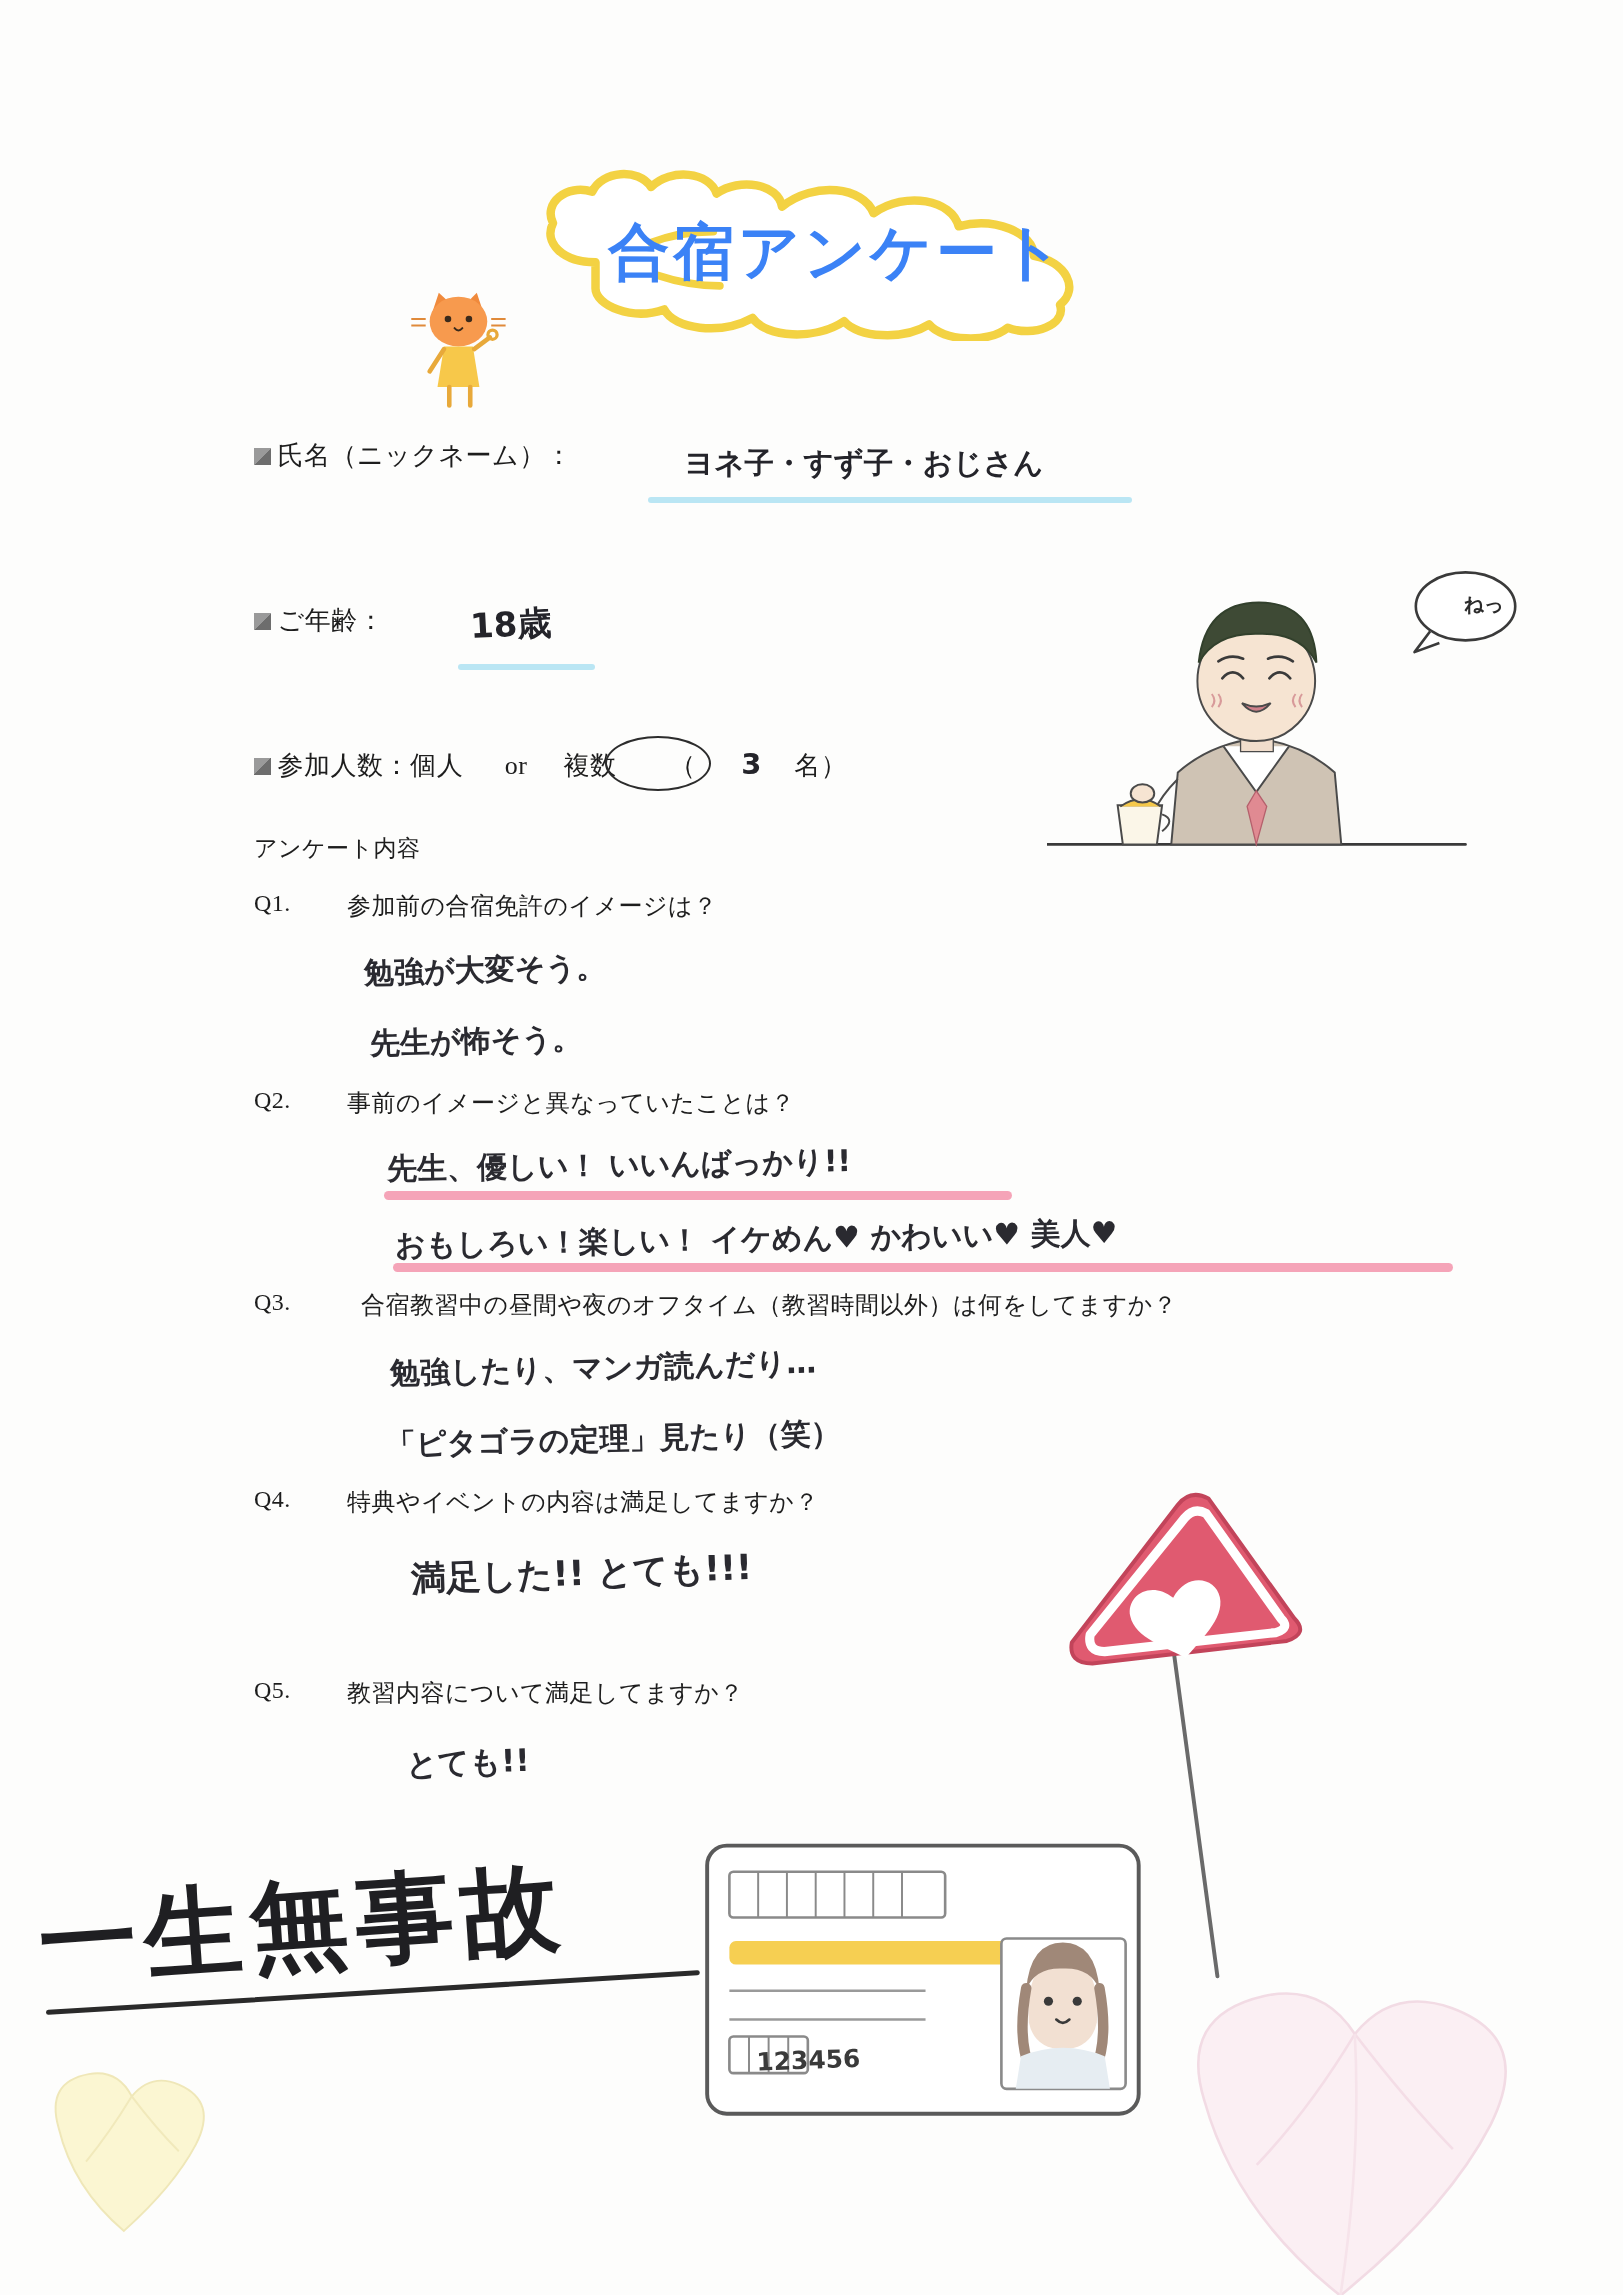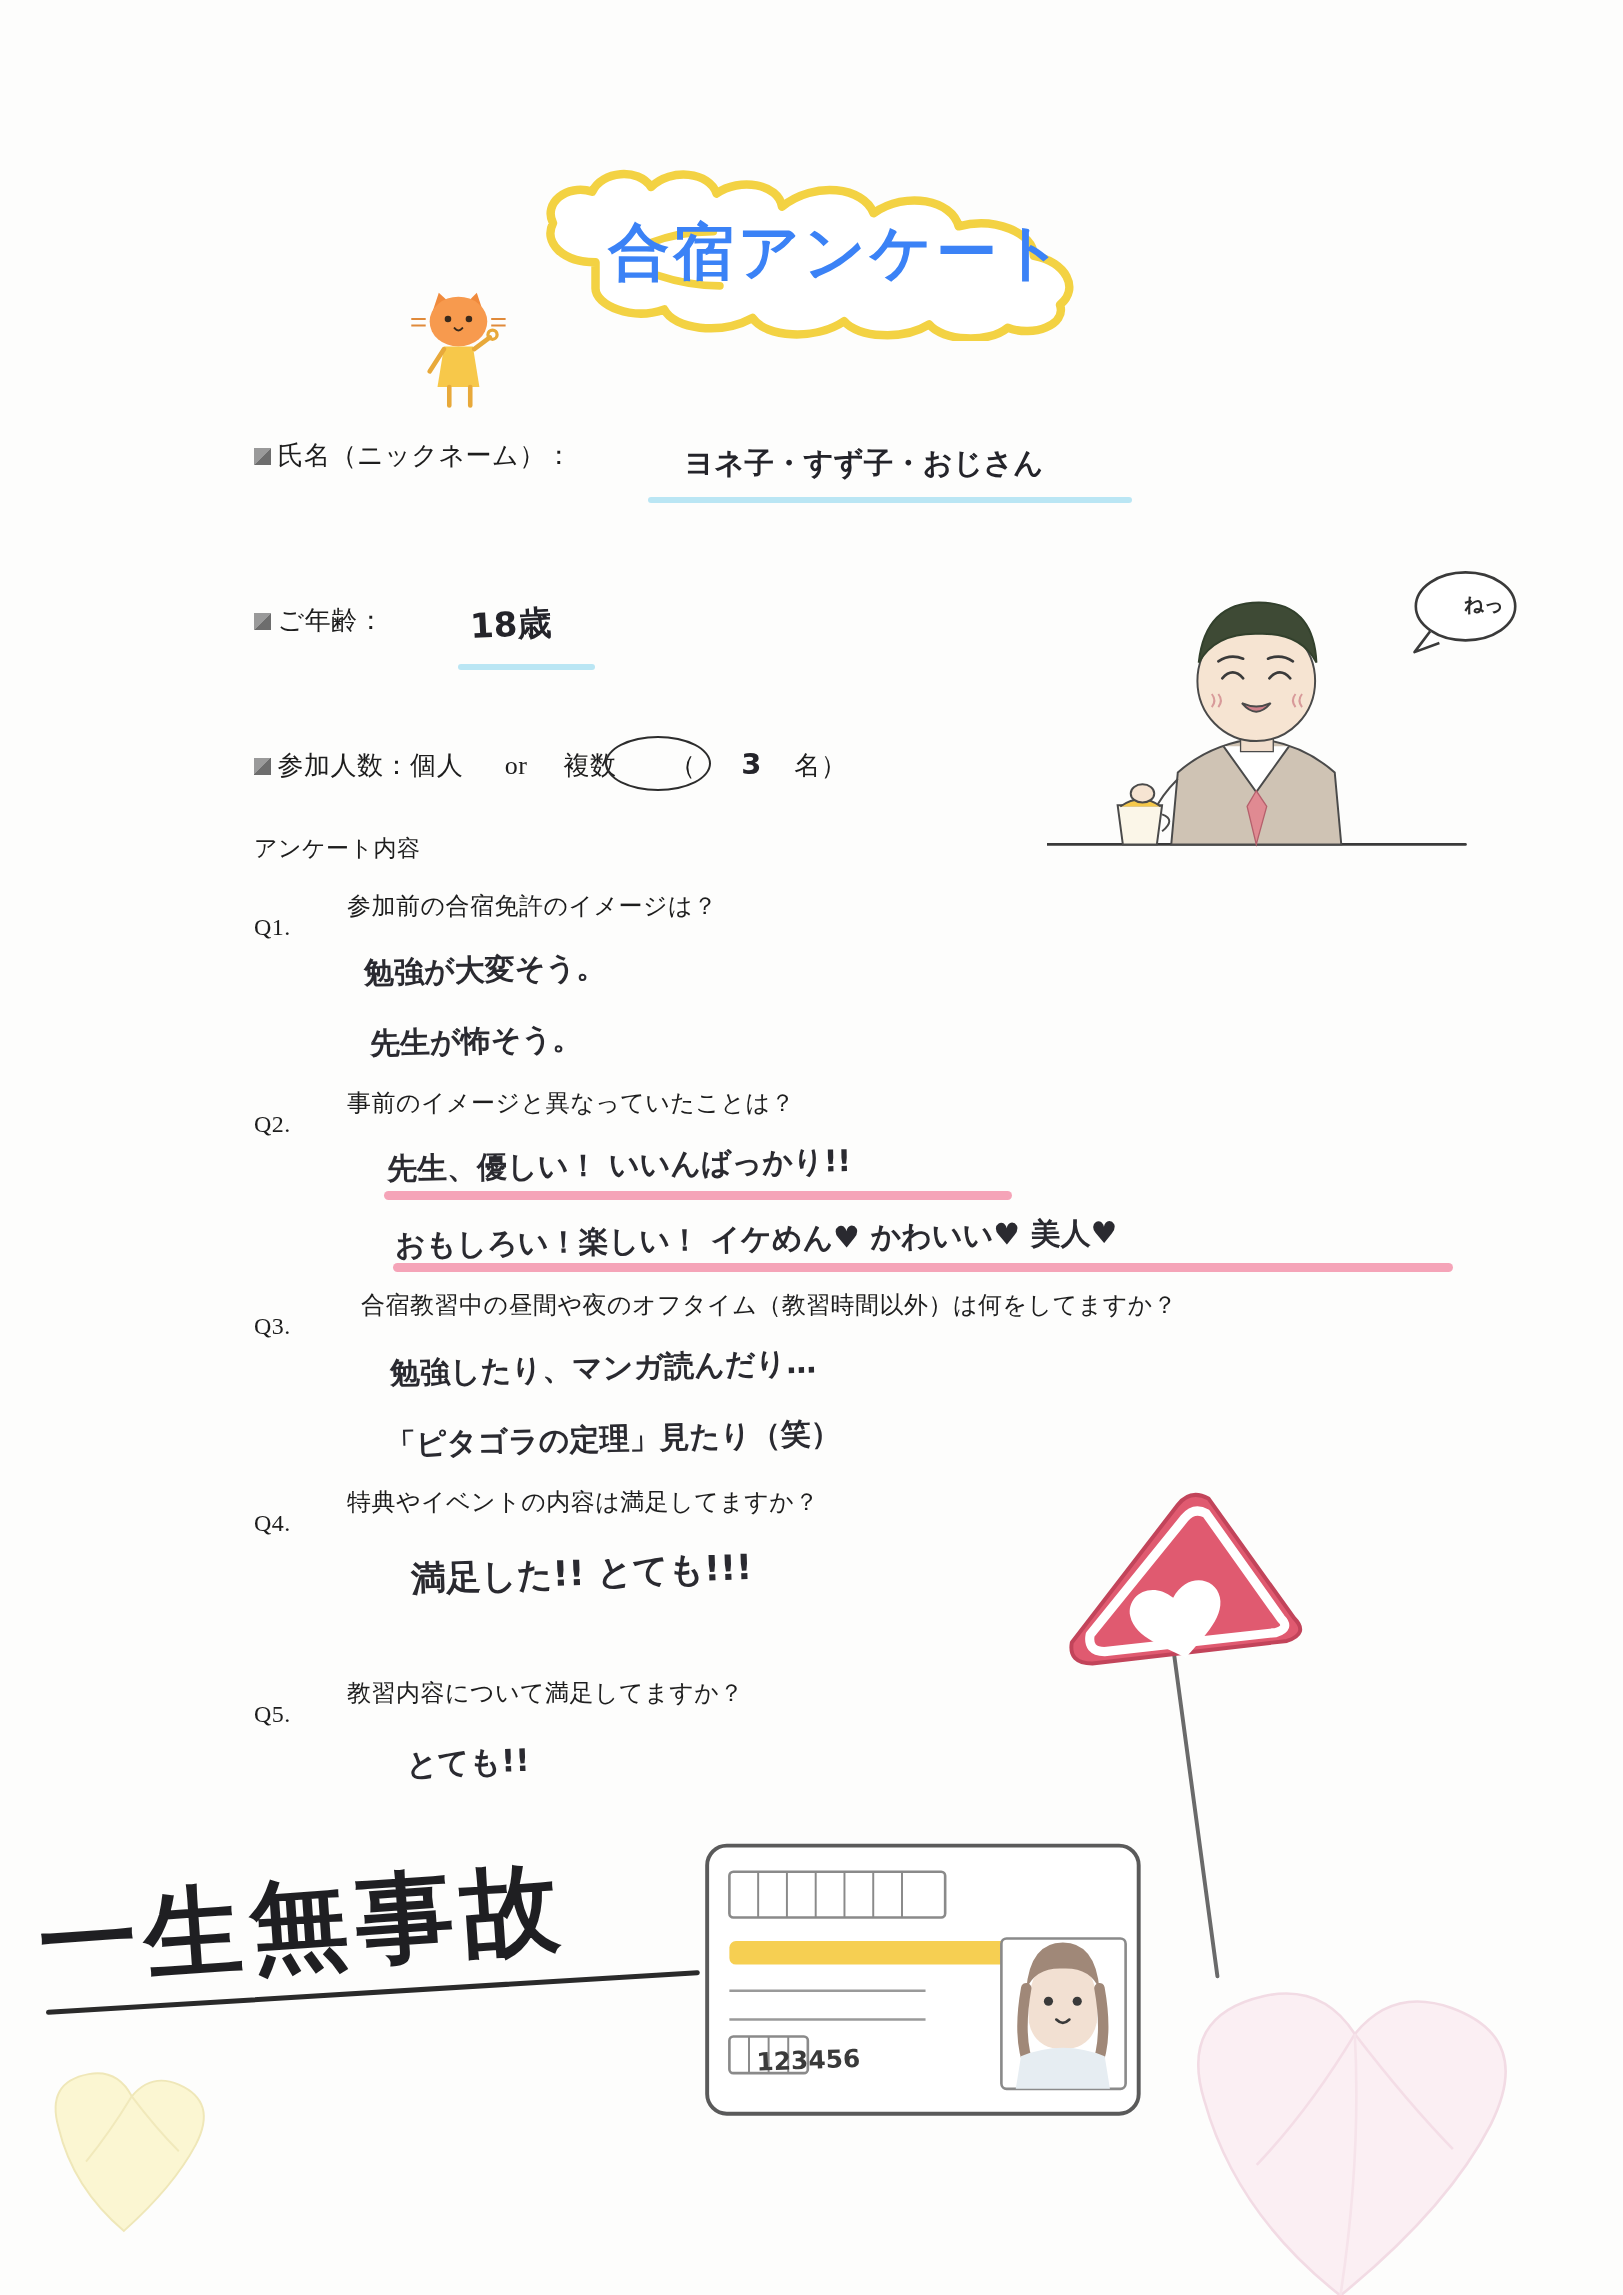--- a/index.html
+++ b/index.html
@@ -83,21 +83,21 @@
   }
 
   
   .ellipse-mark {
     position: absolute;
     border: 2px solid #2c2c2c;
     border-radius: 50%;
   }
 
   
-  .q-label { font-size: 24px; margin-top: 24px; }
+  .q-label { font-size: 24px; }
   .q-text  { font-size: 24px; }
 
   .ans {
     font-family: "DejaVu Sans", sans-serif;
     font-weight: 700;
     color: #2a2a30;
     white-space: nowrap;
   }
 
   .hl-pink {

